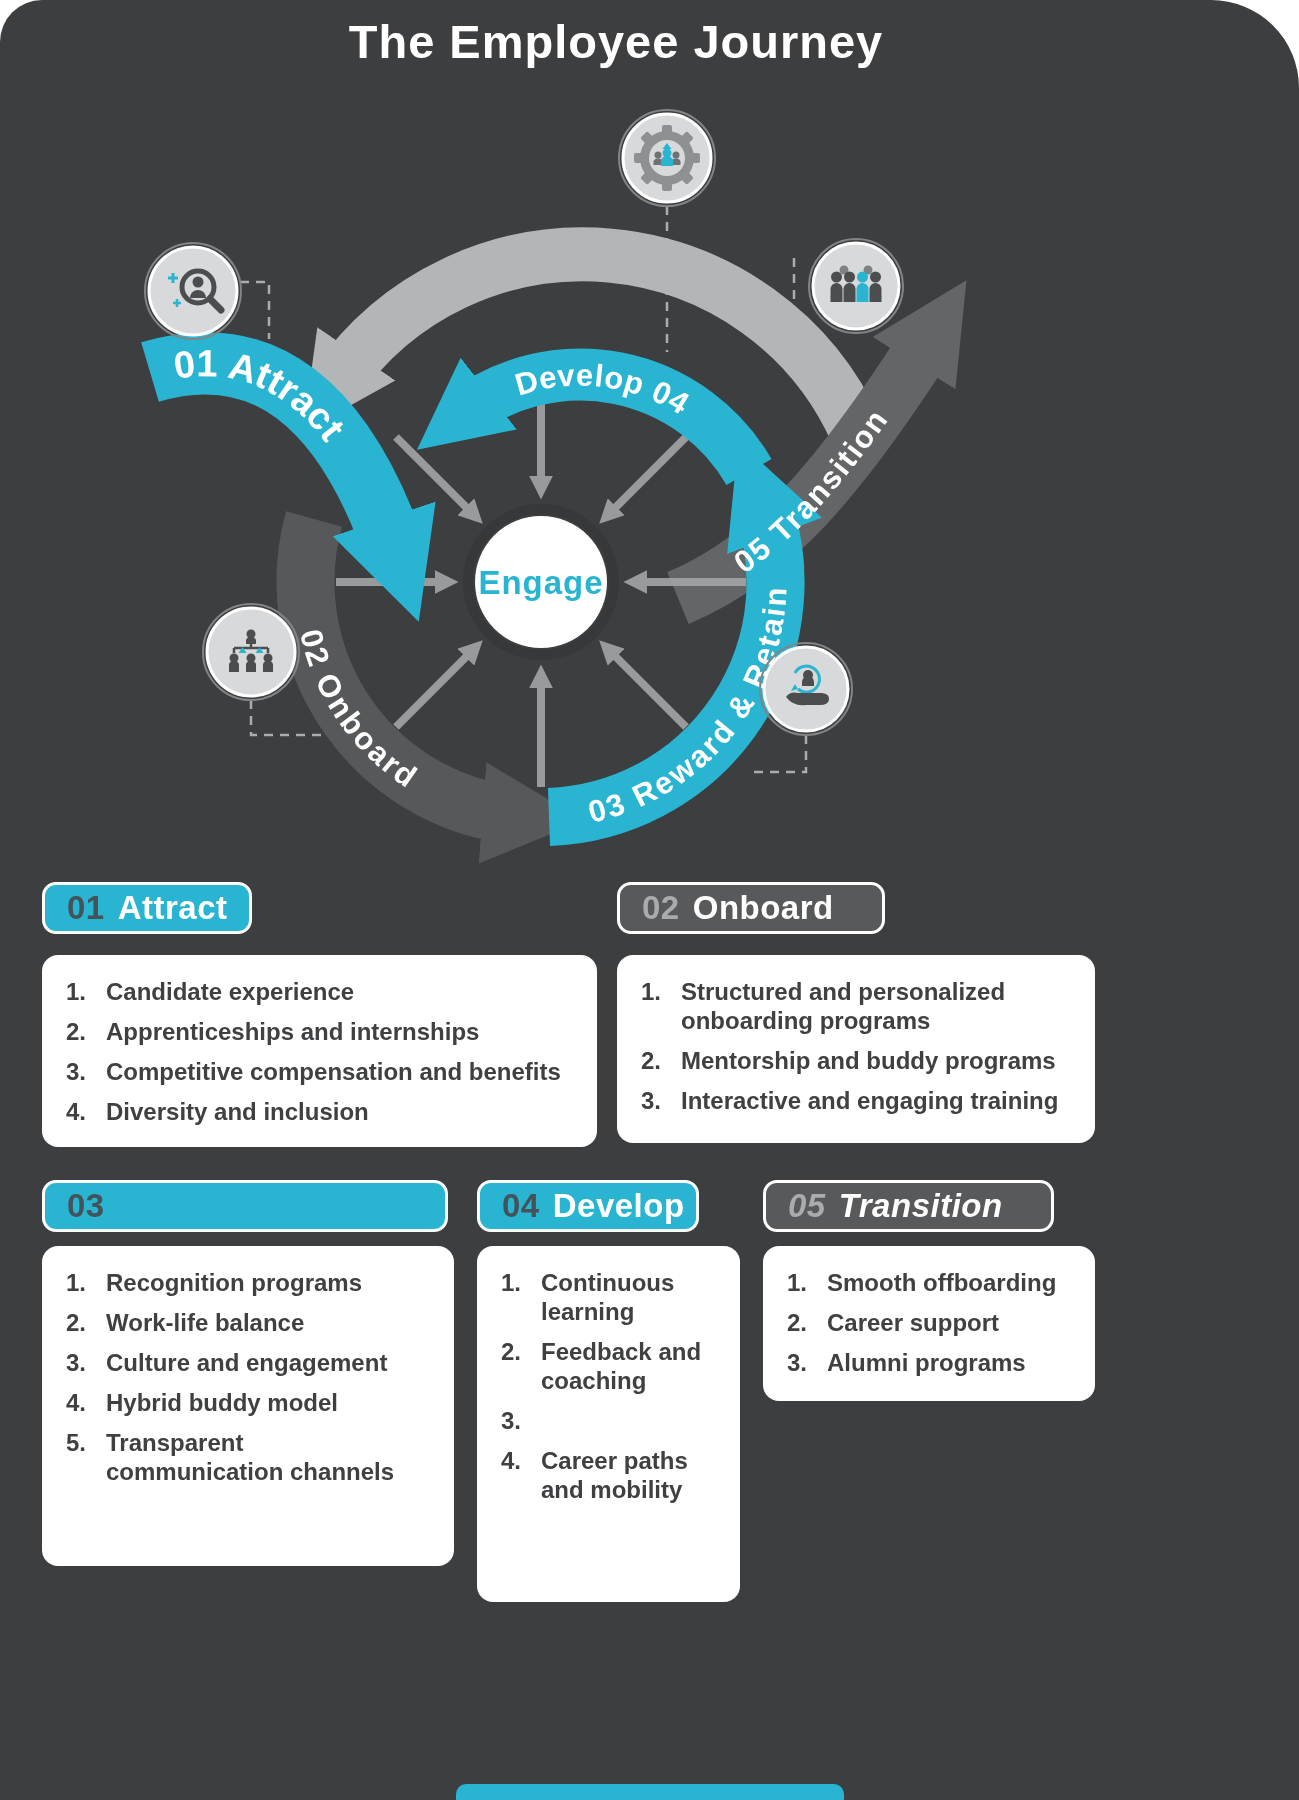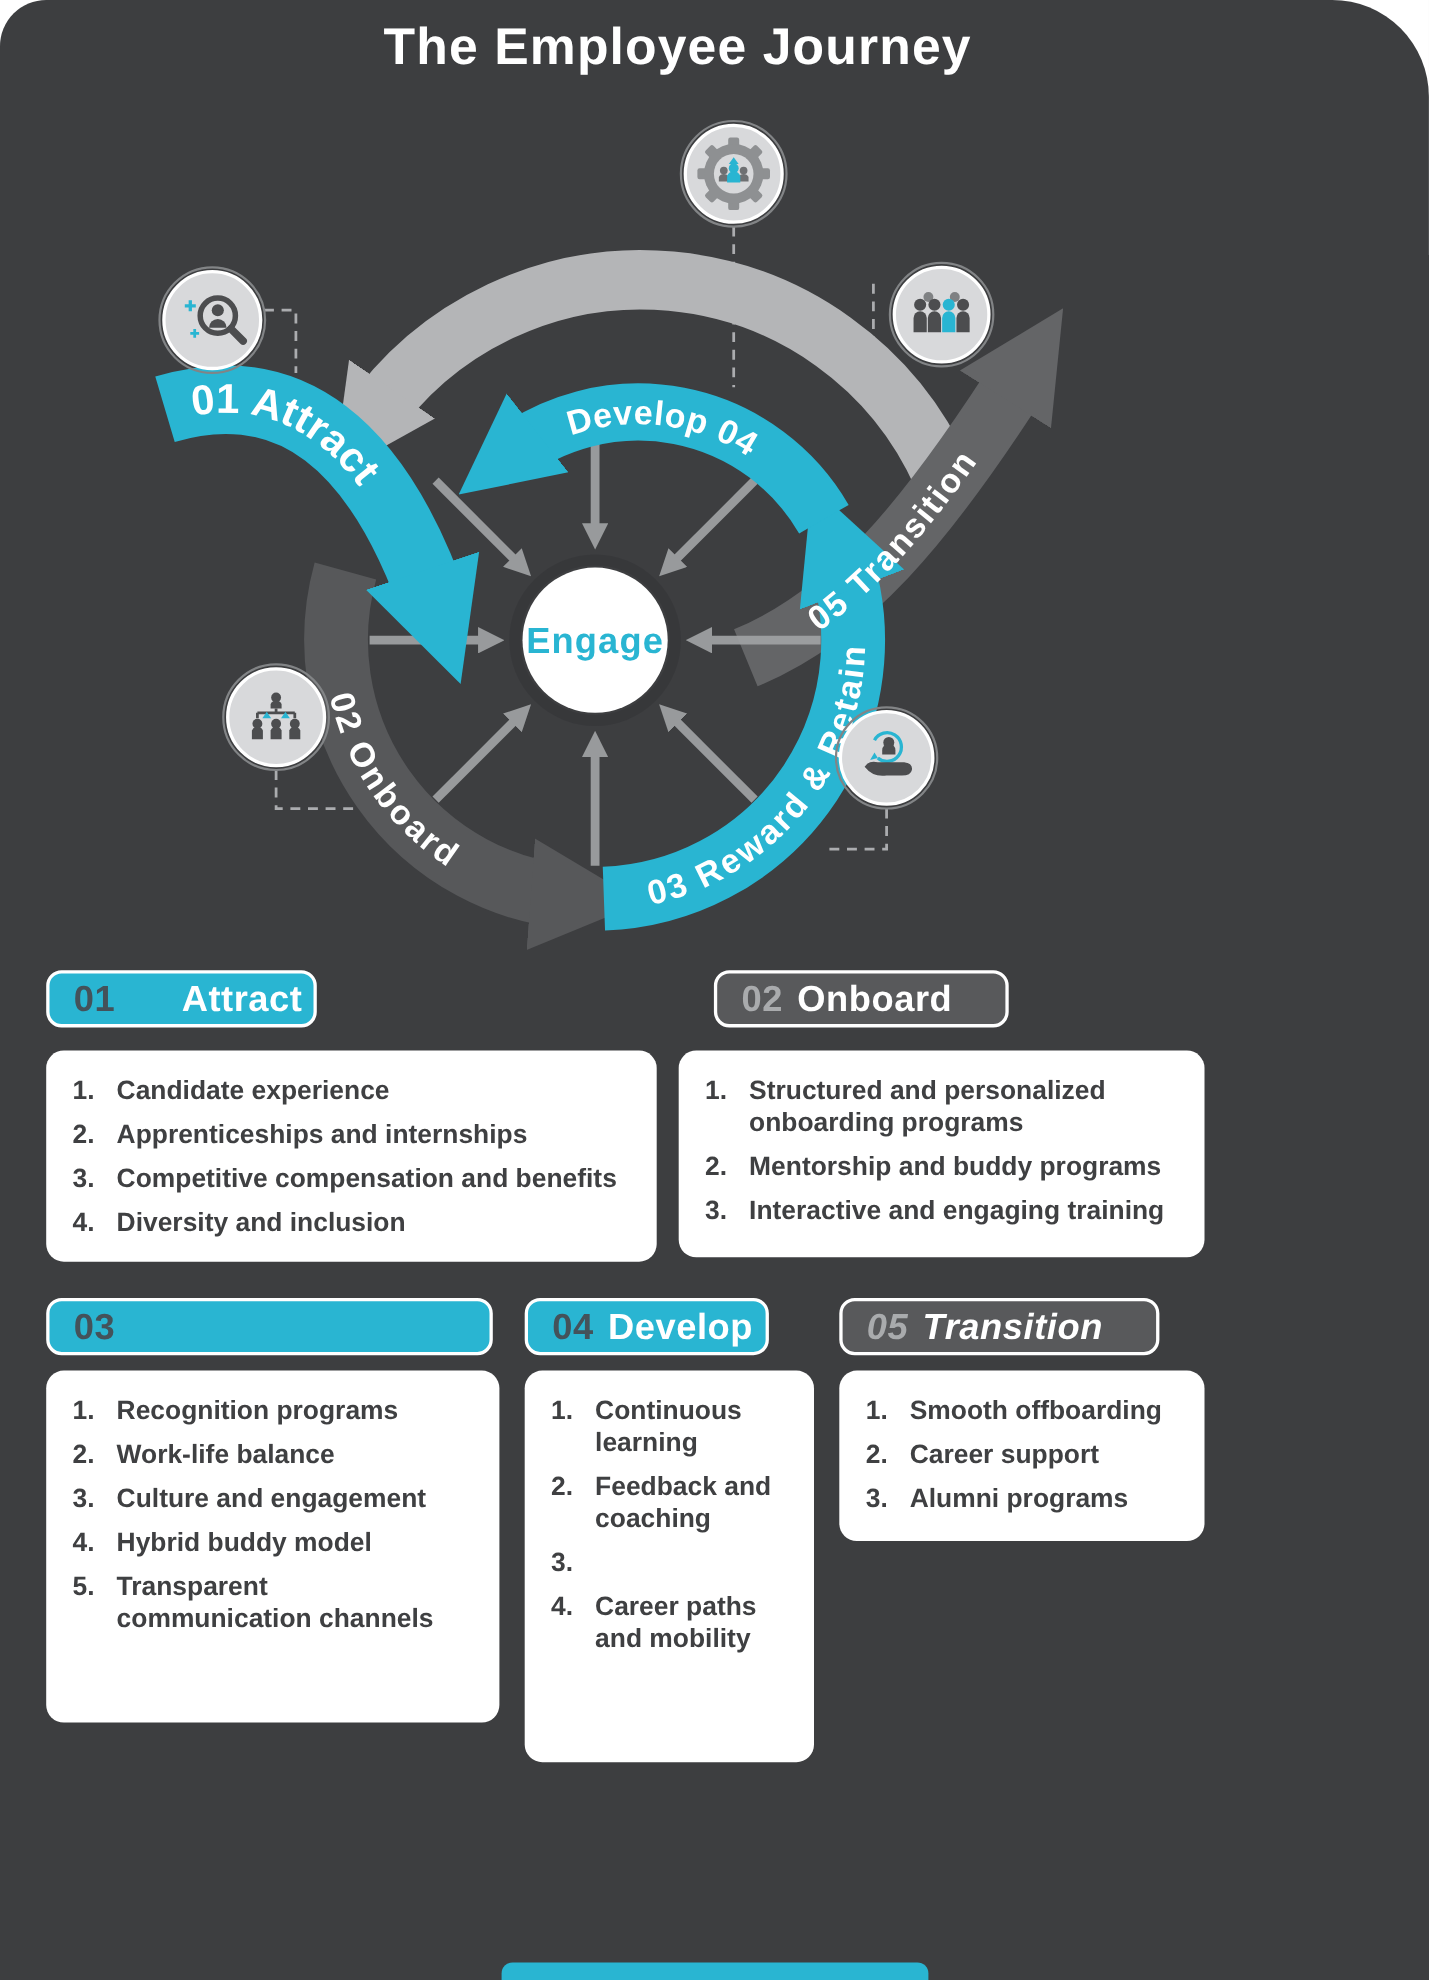--- a/index.html
+++ b/index.html
@@ -195,21 +195,21 @@
         <path d="M -11 -16 A 13 13 0 1 1 -8 0" fill="none" stroke="#29B5D2" stroke-width="3"></path>
         <path d="M -8 0 l -7 2 l 4 -7 z" fill="#29B5D2"></path>
         <circle cx="2" cy="-14" r="5" fill="#4C4D4F"></circle>
         <path d="M -4 -7 A 6 6 0 0 1 8 -7 L 8 -3 H -4 Z" fill="#4C4D4F"></path>
         <path d="M -20 8 Q -16 2 -8 4 L 16 4 Q 24 5 23 11 Q 22 16 14 16 L 0 16 Q -12 18 -20 8 Z" fill="#4C4D4F"></path>
       </g>
 
     </g>
   </svg>
 
-  <div class="pill cyan" style="left:42px;top:882px;width:246px;justify-content:space-between;">
+  <div class="pill cyan" style="left:42px;top:882px;width:210px;">
     <span class="pill-num">01</span>
     <span class="pill-label">Attract</span>
   </div>
   <div class="card" style="left:42px;top:955px;width:555px;height:192px;">
     <ol class="items">
 
         <li class="item">
           <span class="n">1.</span>
           <span class="t">Candidate experience</span>
         </li>
@@ -224,21 +224,21 @@
           <span class="t">Competitive compensation and benefits</span>
         </li>
 
         <li class="item">
           <span class="n">4.</span>
           <span class="t">Diversity and inclusion</span>
         </li>
       </ol>
   </div>
 
-  <div class="pill gray" style="left:649px;top:882px;width:268px;">
+  <div class="pill gray" style="left:617px;top:882px;width:268px;">
     <span class="pill-num">02</span>
     <span class="pill-label">Onboard</span>
   </div>
   <div class="card" style="left:617px;top:955px;width:478px;height:188px;">
     <ol class="items">
 
         <li class="item">
           <span class="n">1.</span>
           <span class="t">Structured and personalized onboarding programs</span>
         </li>

